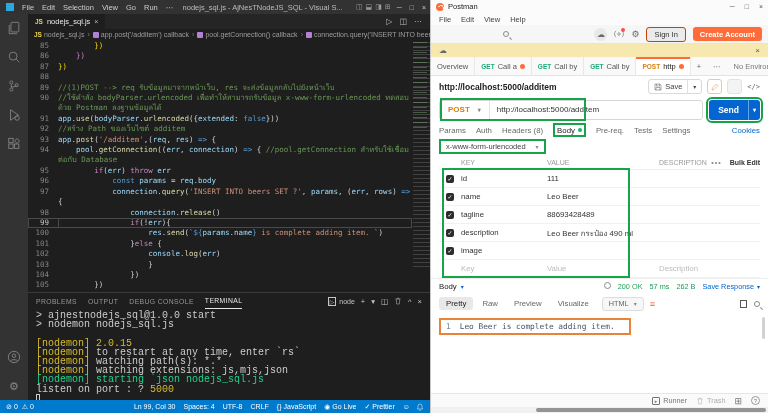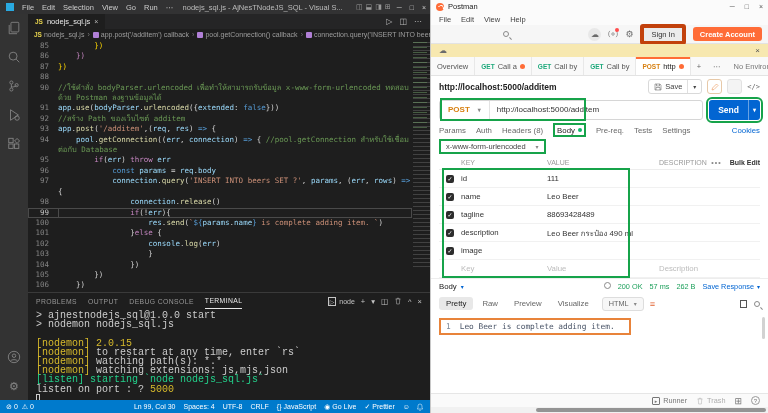--- a/index.html
+++ b/index.html
@@ -62,21 +62,21 @@
   .pm-logo::after { content:""; position:absolute; left:2px; top:2px; width:4px; height:4px; border-radius:50%; border:1px solid #fff; border-left-color:transparent; border-bottom-color:transparent; transform:rotate(-20deg); }
   .pm-winbtns { margin-left:auto; display:flex; gap:10px; color:#555; font-size:7px; }
   .pm-menubar { height:12px; display:flex; align-items:center; gap:10px; font-size:7.5px; color:#444; padding:0 8px; background:#fbfbfb; flex:none; }
   .pm-toolbar { height:19px; display:flex; align-items:center; background:#f6f6f6; border-bottom:1px solid #e3e3e3; padding:0 6px; flex:none; }
   .mag { width:6px; height:6px; border:1px solid #8a8a8a; border-radius:50%; position:relative; display:inline-block; }
   .mag::after { content:""; position:absolute; width:3px; height:1px; background:#8a8a8a; left:5px; top:6px; transform:rotate(45deg); }
   .pm-tool-right { margin-left:auto; display:flex; align-items:center; gap:7px; }
   .tool-ic { color:#6b6b6b; font-size:9px; position:relative; }
   .tool-ic.circle { background:#e8e8e8; border-radius:50%; width:13px; height:13px; display:flex; align-items:center; justify-content:center; font-size:8px; }
   .red-dot::after { content:""; position:absolute; right:-1px; top:-1px; width:4px; height:4px; background:#ff4d4d; border-radius:50%; }
-  .btn-signin { background:#ebebeb; border:4px solid #c2410c; border-radius:3px; font-size:7.5px; padding:2px 7px; color:#333; }
+  .btn-signin { background:#ebebeb; border:1px solid #c2410c; border-radius:3px; font-size:7.5px; padding:2px 7px; color:#333; }
   .btn-create { background:#ff6c37; border-radius:3px; font-size:7.5px; padding:2.5px 7px; color:#fff; font-weight:bold; }
   .pm-banner { height:13px; background:#f7e8b0; display:flex; align-items:center; font-size:7.5px; color:#3b3b3b; padding:0 8px; gap:5px; flex:none; }
   .pm-banner b { font-weight:bold; }
   .banner-x { margin-left:auto; color:#555; font-size:8px; }
   .pm-tabbar { height:19px; display:flex; align-items:stretch; background:#f9f9f9; border-bottom:1px solid #e3e3e3; font-size:7.5px; flex:none; }
   .pm-tab { display:flex; align-items:center; gap:3px; padding:0 6px; border-right:1px solid #e8e8e8; color:#555; white-space:nowrap; }
   .pm-tab.active { background:#fff; box-shadow:inset 0 2px 0 #ff6c37; color:#212121; }
   .m-get { color:#1ea97c; font-weight:bold; font-size:6.5px; }
   .m-post { color:#d77f0f; font-weight:bold; font-size:6.5px; }
   .dot-unsaved { width:5px; height:5px; border-radius:50%; background:#ff6c37; }
@@ -252,20 +252,24 @@
               </div>
               <div class="code-row">
                 <span class="gutter">87</span>
                 <span class="code-text"><span class="tok-gd">})</span></span>
               </div>
               <div class="code-row">
                 <span class="gutter">88</span>
                 <span class="code-text"></span>
               </div>
               <div class="code-row">
+                <span class="gutter">89</span>
+                <span class="code-text"><span class="tok-cm">//(1)POST --&gt; req รับข้อมูลมาจากหน้าเว็บ, res จะส่งข้อมูลกลับไปยังหน้าเว็บ</span></span>
+              </div>
+              <div class="code-row">
                 <span class="gutter">90</span>
                 <span class="code-text"><span class="tok-cm">//ใช้คำสั่ง bodyParser.urlencoded เพื่อทำให้สามารถรับข้อมูล x-www-form-urlencoded ทดสอบด้วย Postman ลงฐานข้อมูลได้</span></span>
               </div>
               <div class="code-row">
                 <span class="gutter">91</span>
                 <span class="code-text"><span class="tok-vr">app</span><span class="tok-pn">.</span><span class="tok-fn">use</span><span class="tok-pn">(</span><span class="tok-vr">bodyParser</span><span class="tok-pn">.</span><span class="tok-fn">urlencoded</span><span class="tok-pn">({</span><span class="tok-vr">extended</span><span class="tok-pn">: </span><span class="tok-bl">false</span><span class="tok-pn">}))</span></span>
               </div>
               <div class="code-row">
                 <span class="gutter">92</span>
                 <span class="code-text"><span class="tok-cm">//สร้าง Path ของเว็บไซต์ additem</span></span>
@@ -355,21 +359,21 @@
             </div>
           </div>
           <div class="term">
               <div><span class="t-tx">&gt; ajnestnodejs_sql@1.0.0 start</span></div>
               <div><span class="t-tx">&gt; nodemon nodejs_sql.js</span></div>
               <div>&nbsp;</div>
               <div><span class="t-yl">[nodemon] 2.0.15</span></div>
               <div><span class="t-yl">[nodemon] </span><span class="t-tx">to restart at any time, enter `rs`</span></div>
               <div><span class="t-yl">[nodemon] </span><span class="t-tx">watching path(s): *.*</span></div>
               <div><span class="t-yl">[nodemon] </span><span class="t-tx">watching extensions: js,mjs,json</span></div>
-              <div><span class="t-gr">[listen] starting `node nodejs_sql.js`</span></div>
+              <div><span class="t-gr">[nodemon] starting `json nodejs_sql.js`</span></div>
               <div><span class="t-tx">listen on port : ? </span><span class="t-yl">5000</span></div>
               <div><span class="t-cursor"></span></div>
             </div>
         </div>
       </div>
     </div>
     <div class="status-bar">
       <span class="sb-left">
         <span class="sb-item">
             <span>⊘</span>

